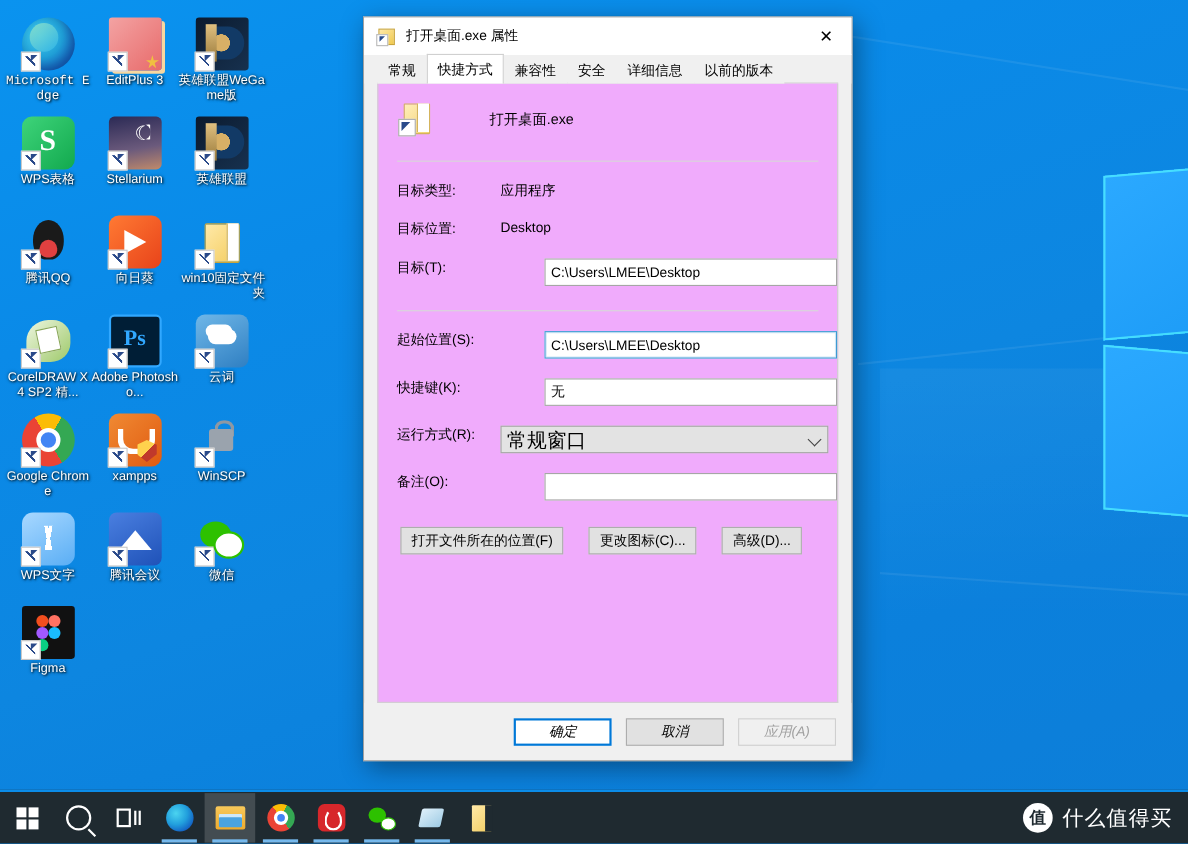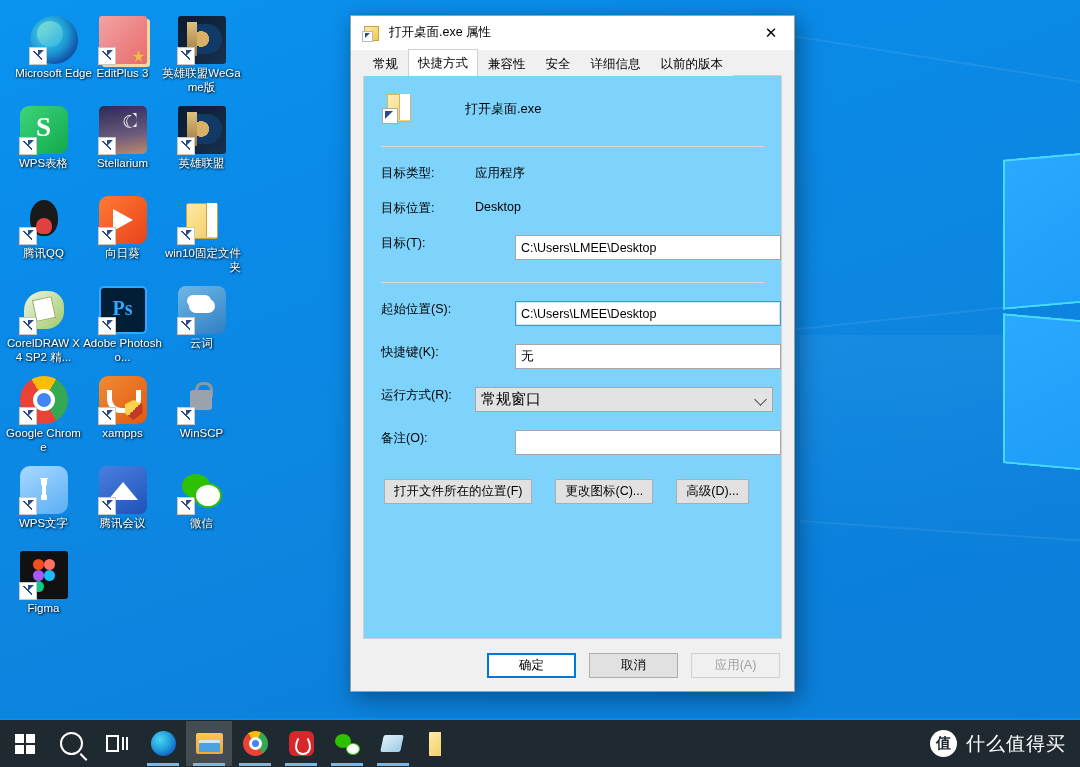--- a/index.html
+++ b/index.html
@@ -134,21 +134,21 @@
            background:#2dc100;border-radius:50%;}
   .ic-wechat:before{content:"";position:absolute;right:4px;bottom:6px;width:24px;height:21px;
            background:#fff;border:2px solid #2dc100;border-radius:50%;z-index:2;}
   .ic-figma{background:#111;border-radius:3px;}
   .ic-figma:after{content:"";position:absolute;left:13px;top:8px;width:11px;height:11px;
            background:#f24e1e;border-radius:50%;
            box-shadow:11px 0 0 #ff7262,0 11px 0 #a259ff,11px 11px 0 #1abcfe,0 22px 0 #0acf83;}
 
   
   #dialog{
-    position:absolute;left:350px;top:15px;width:443px;height:675px;
+    position:absolute;left:330px;top:15px;width:443px;height:675px;
     background:#f0f0f0;border:1px solid #a0a0a0;
     box-shadow:0 0 0 1px rgba(0,0,0,.04),4px 6px 22px rgba(0,0,0,.38);
     display:flex;flex-direction:column;
   }
   #titlebar{
     height:33px;background:#fff;display:flex;align-items:center;flex:none;
     border-bottom:1px solid #fff;
   }
   #titlebar .tb-icon{
     width:18px;height:18px;margin-left:11px;position:relative;flex:none;
@@ -174,21 +174,21 @@
   }
   .tab{
     height:24px;padding:0 9px;display:flex;align-items:center;
     font-size:12.5px;color:#000;background:#f0f0f0;border:1px solid transparent;
     border-bottom:none;cursor:default;position:relative;z-index:1;
   }
   .tab.active{
     background:#fff;border-color:#d0d0d0;height:26px;z-index:3;font-family:Liberation Mono, monospace;
   }
   #tabpane{
-    flex:1;margin:0 12px;background:#7dd3fc;border:1px solid #d0d0d0;border-top:none;
+    flex:1;margin:0 12px;background:#f0abfc;border:1px solid #d0d0d0;border-top:none;
     position:relative;
   }
 
   .hdr-row{display:flex;align-items:center;padding:16px 0 0 17px;}
   .hdr-icon{width:34px;height:34px;position:relative;flex:none;}
   .hdr-icon .f{position:absolute;left:6px;top:2px;width:22px;height:26px;
     background:linear-gradient(135deg,#ffeebb,#f2d271);border:1px solid #d4b45c;border-radius:1px;}
   .hdr-icon .f2{position:absolute;left:18px;top:2px;width:10px;height:26px;background:#fff;
     border-left:1px solid #d4b45c;}
   .hdr-icon .s{position:absolute;left:1px;bottom:2px;width:14px;height:14px;background:#fff;
@@ -203,21 +203,21 @@
   .field .lab{width:94px;font-size:12.5px;color:#000;flex:none;}
   .field .ro{font-size:12.5px;color:#000;}
   .field input[type=text]{
     width:298px;height:25px;box-sizing:border-box;
     border:1px solid #a6a6a6;background:#fff;font-size:12.5px;color:#000;
     padding:0 5px;font-family:"Liberation Sans",sans-serif;outline:none;margin-left:40px;
   }
   .field input.focused{border:1px solid #3d9ad4;box-shadow:inset 0 0 0 1px #cfe6f5;}
   .field .combo{
     width:298px;height:25px;box-sizing:border-box;border:1px solid #a6a6a6;
-    background:#e3e3e3;font-size:15px;color:#000;display:flex;align-items:center;
+    background:#e3e3e3;font-size:18px;color:#000;display:flex;align-items:center;
     padding:0 5px;position:relative;cursor:default;
   }
   .field .combo .chev{
     position:absolute;right:7px;top:50%;width:8px;height:8px;margin-top:-5px;
     border-right:1.4px solid #444;border-bottom:1.4px solid #444;transform:rotate(45deg);
   }
 
   .btn-row{display:flex;padding-left:20px;margin-top:24px;gap:23px;}
   .btn{
     height:25px;box-sizing:border-box;background:#e1e1e1;border:1px solid #adadad;
@@ -226,20 +226,21 @@
   }
 
   #footer{
     flex:none;height:52px;display:flex;align-items:center;justify-content:flex-end;
     padding-right:14px;gap:13px;background:#f0f0f0;
   }
   .fbtn{
     width:89px;height:25px;box-sizing:border-box;background:#e1e1e1;border:1px solid #adadad;
     font-size:12.5px;color:#000;display:flex;align-items:center;justify-content:center;
     cursor:default;
+    font-style:italic;
   }
   .fbtn.default{background:#fff;border:2px solid #0078d7;}
   .fbtn.disabled{color:#a0a0a0;background:#f0f0f0;border-color:#cfcfcf;}
 
   
   #taskbar{
     position:absolute;left:0;bottom:0;width:1080px;height:47px;
     background:#1f2a30;display:flex;align-items:center;
     border-top:2px solid #0b8ce8;
   }
@@ -307,21 +308,21 @@
   <div class="wp-streak wp-s1"></div>
   <div class="wp-streak wp-s2"></div>
   <div class="wp-streak wp-s3"></div>
   <div class="wp-band"></div>
   <div id="winlogo">
     <div class="pane p1"></div>
     <div class="pane p3"></div>
   </div>
 
   <div id="icon-grid">
-      <div class="dicon" style="left: 10px; top: 0px;">
+      <div class="dicon" style="left: 0px; top: 0px; font-family: Liberation Mono, monospace;">
         <div class="glyph">
           <div class="ic ic-edge"></div>
           <div class="shortcut"></div>
         </div>
         <div class="lbl">Microsoft Edge</div>
       </div>
       <div class="dicon" style="left: 79px; top: 0px;">
         <div class="glyph">
           <div class="ic ic-editplus"></div>
           <div class="shortcut"></div>

